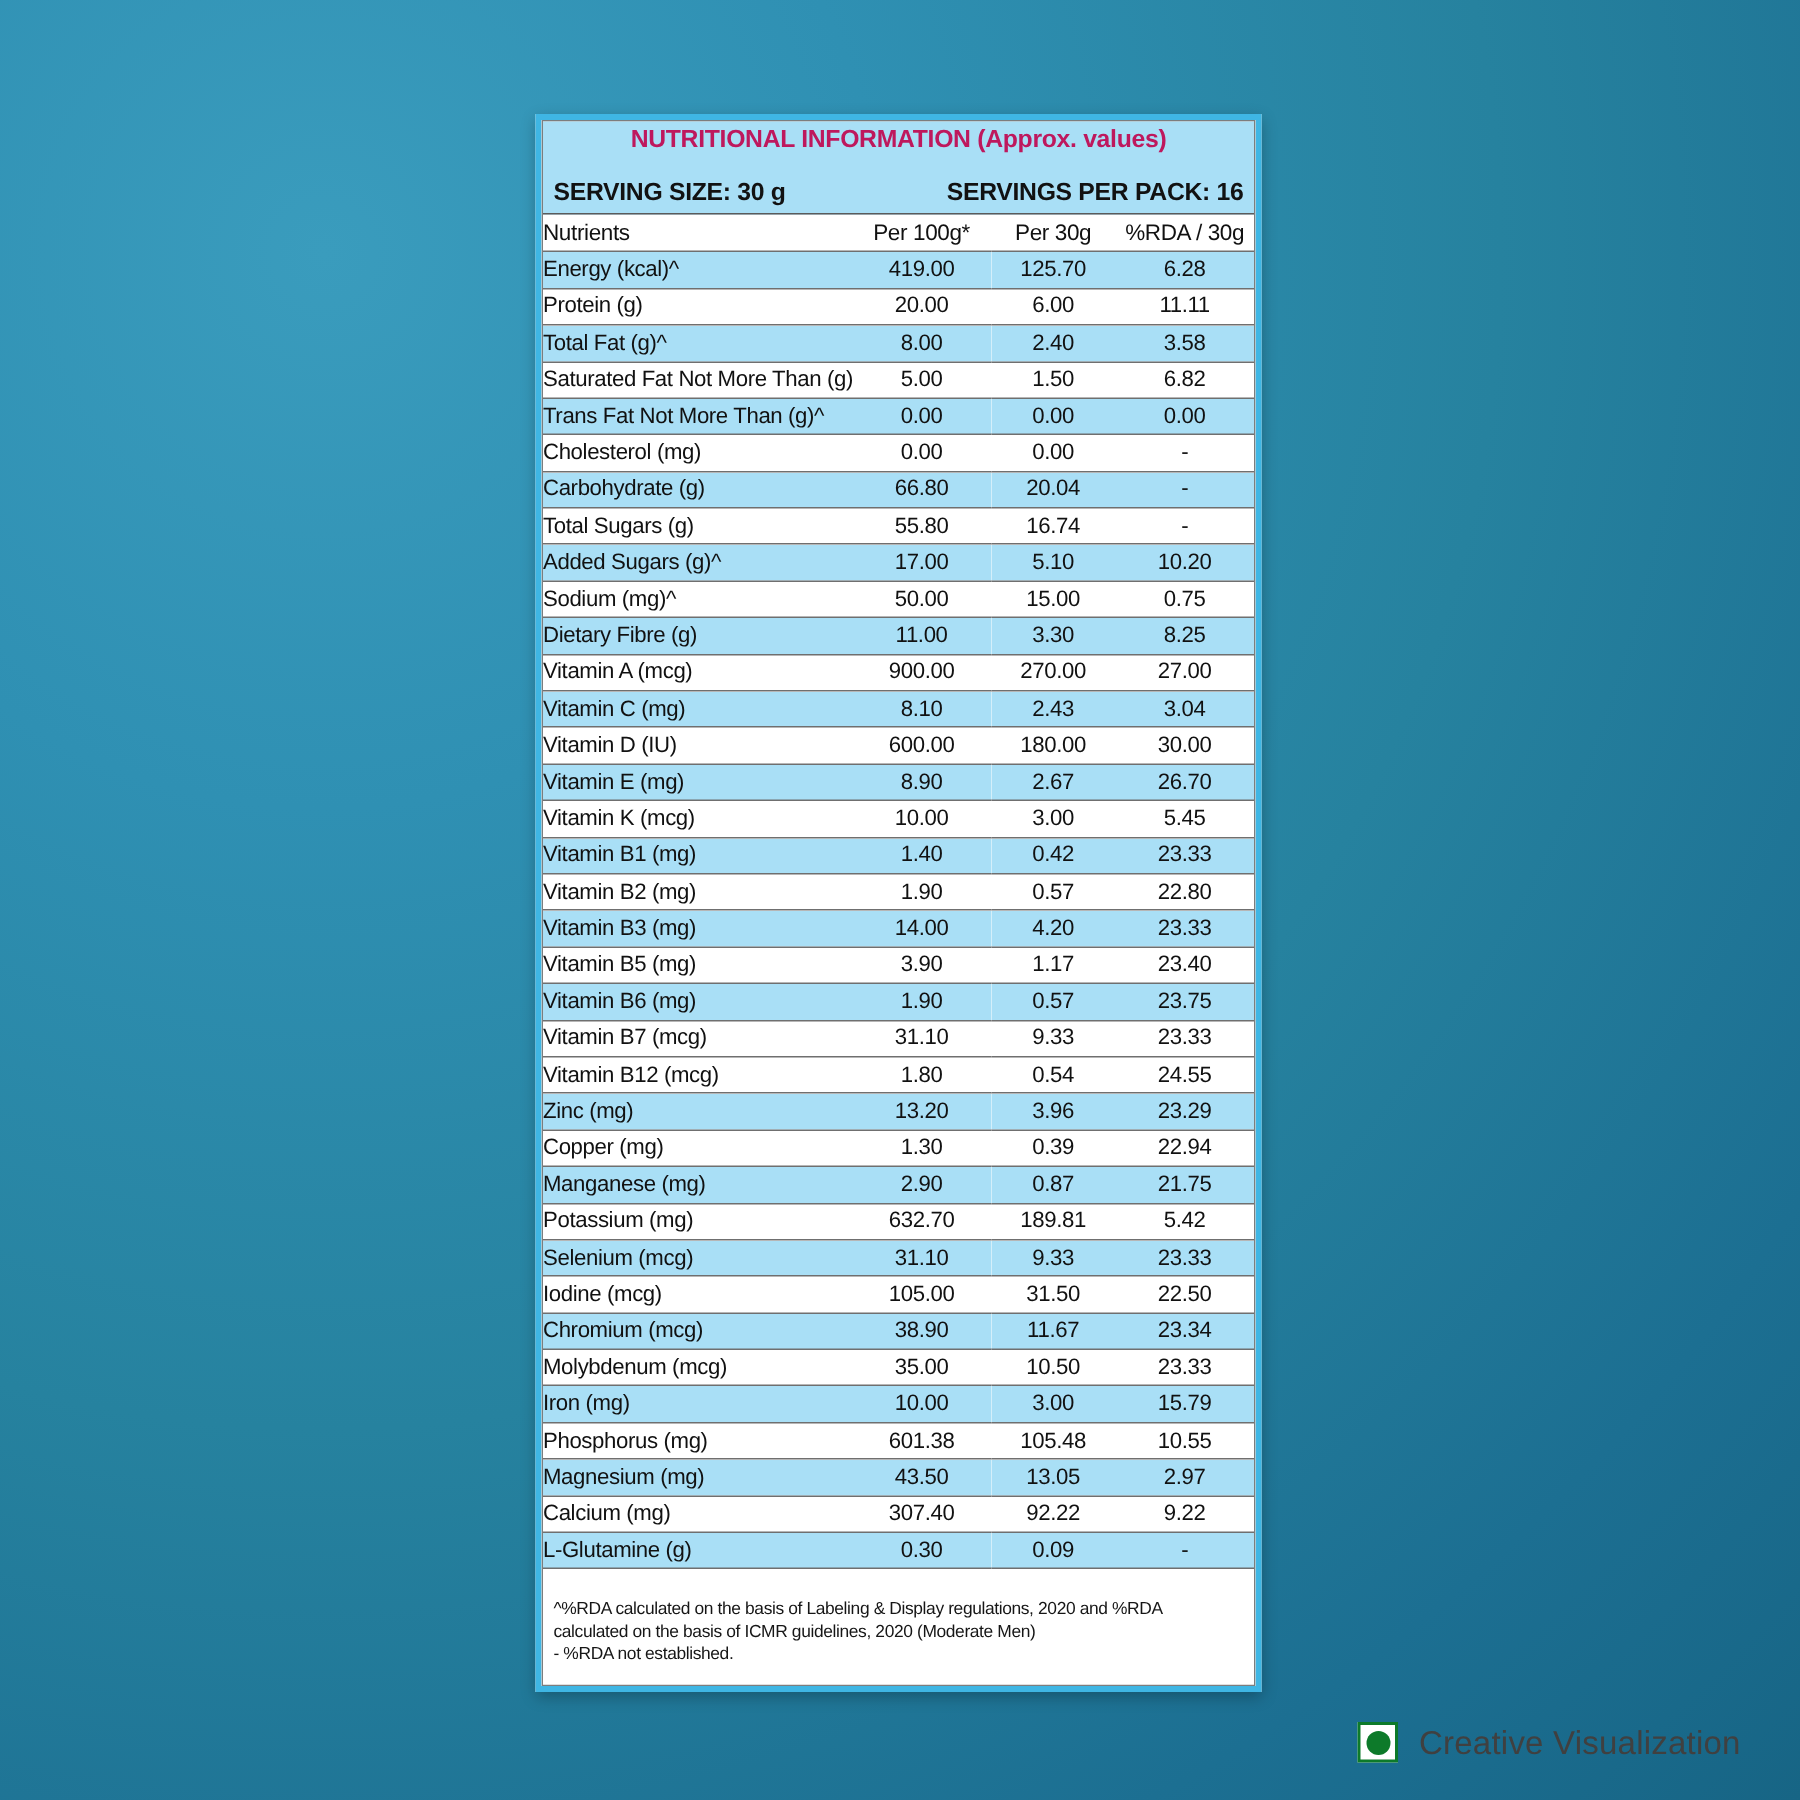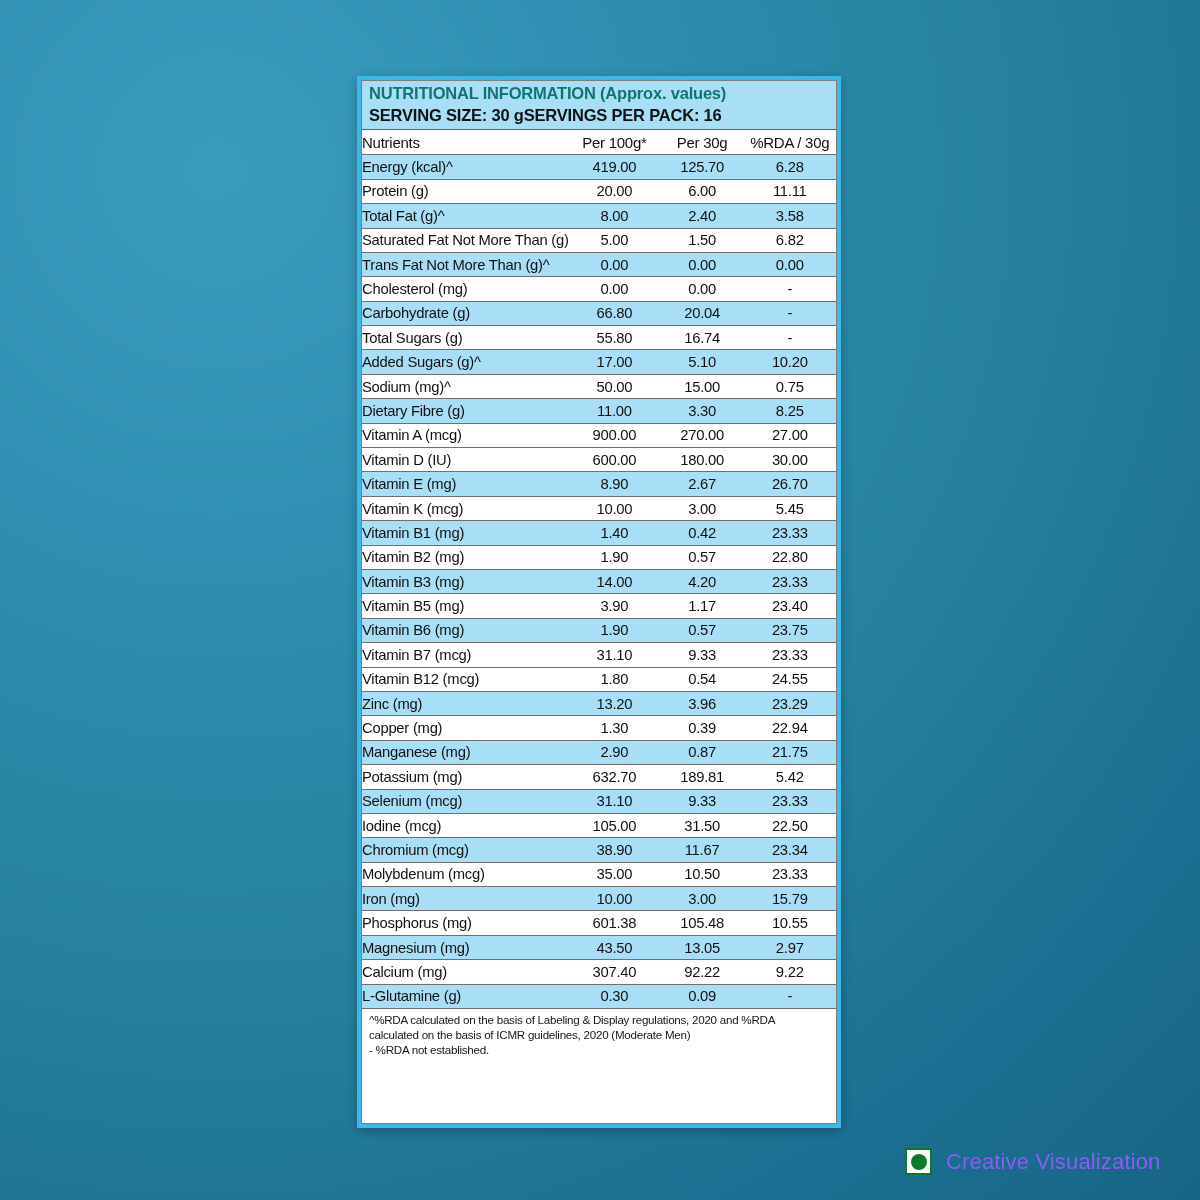--- a/index.html
+++ b/index.html
@@ -35,31 +35,33 @@
     flex-direction: column;
   }
 
   
   .hdr-block {
     background: #a9dff6;
     padding: 3px 7px 4px 7px;
     border-bottom: 1px solid #5b5b5b;
   }
   .hdr-title {
+    text-align: center;
     font-size: 16.5px;
     font-weight: bold;
-    color: #0f766e;
+    color: #be185d;
     letter-spacing: -0.2px;
     white-space: nowrap;
     line-height: 1.18;
   }
   .hdr-serving-row {
     display: flex;
+    justify-content: space-between;
     align-items: baseline;
-    margin-top: 3px;
+    margin-top: 16px;
   }
   .hdr-serving-row > span {
     font-size: 16.5px;
     font-weight: bold;
     color: #121212;
     letter-spacing: -0.2px;
     white-space: nowrap;
   }
 
   
@@ -96,21 +98,21 @@
 
   td.n-name { text-align: left;  padding-left: 8px; }
   td.n-val  { text-align: center; }
 
   td.tight { font-size: 13.2px; letter-spacing: -0.45px; }
 
   
   .footnote {
     flex: 1;
     background: #ffffff;
-    padding: 4px 6px 4px 7px;
+    padding: 20px 6px 4px 7px;
     font-size: 11.6px;
     line-height: 1.28;
     color: #161616;
     letter-spacing: -0.25px;
   }
   .footnote div { white-space: nowrap; }
 
   
   #veg-badge {
     position: absolute;
@@ -126,21 +128,21 @@
     background: #ffffff;
     display: flex; align-items: center; justify-content: center;
   }
   #veg-dot {
     width: 16px; height: 16px;
     border-radius: 50%;
     background: #0d7a2a;
   }
   #veg-label {
     font-size: 22px;
-    color: #8b5cf6;
+    color: #404040;
     letter-spacing: 0.15px;
     white-space: nowrap;
   }
 </style>
 </head>
 <body>
 
 <div id="label-card">
   <div id="label-inner">
 
@@ -233,20 +235,26 @@
             <td class="n-val">11.00</td>
             <td class="n-val">3.30</td>
             <td class="n-val">8.25</td>
           </tr>
           <tr class="r-plain">
             <td class="n-name">Vitamin A (mcg)</td>
             <td class="n-val">900.00</td>
             <td class="n-val">270.00</td>
             <td class="n-val">27.00</td>
           </tr>
+          <tr class="r-alt">
+            <td class="n-name">Vitamin C (mg)</td>
+            <td class="n-val">8.10</td>
+            <td class="n-val">2.43</td>
+            <td class="n-val">3.04</td>
+          </tr>
           <tr class="r-plain">
             <td class="n-name">Vitamin D (IU)</td>
             <td class="n-val">600.00</td>
             <td class="n-val">180.00</td>
             <td class="n-val">30.00</td>
           </tr>
           <tr class="r-alt">
             <td class="n-name">Vitamin E (mg)</td>
             <td class="n-val">8.90</td>
             <td class="n-val">2.67</td>

